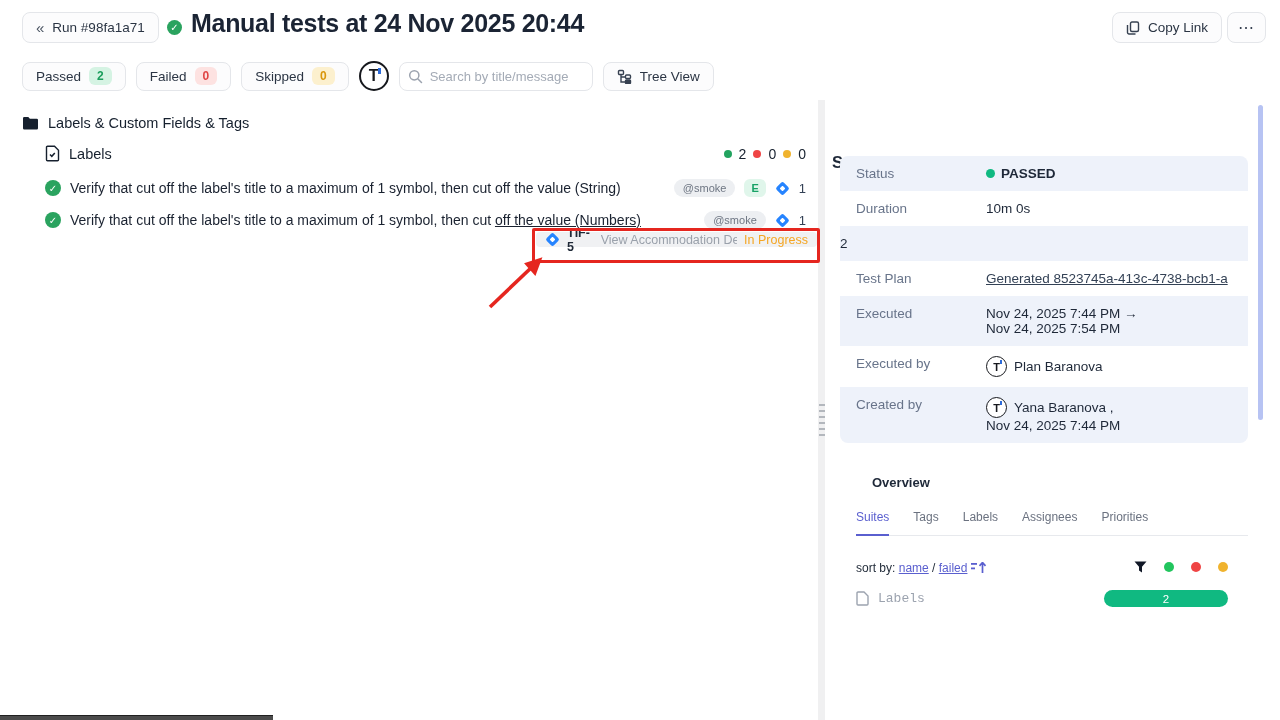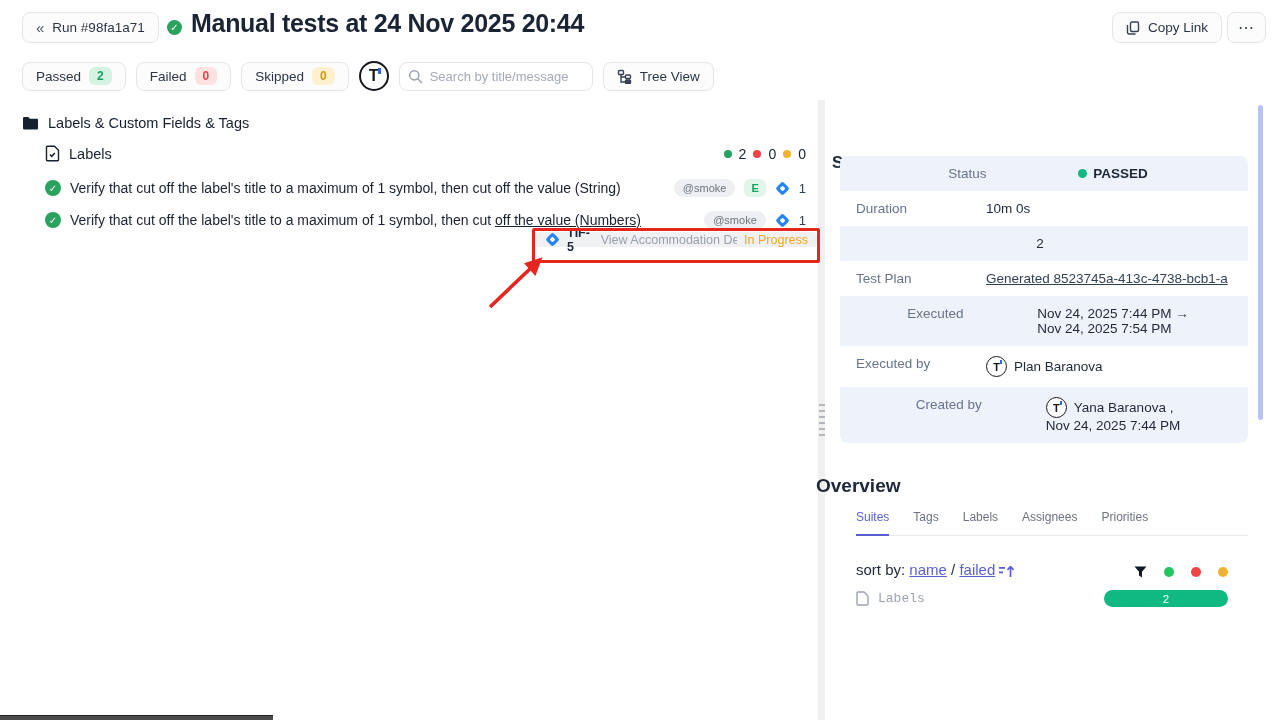--- a/index.html
+++ b/index.html
@@ -73,36 +73,36 @@
                border-radius:2px; pointer-events:none; z-index:5; }
   .anno-arrow { left:468px; top:243px; pointer-events:none; z-index:6; }
   
   .divider { left:818px; top:100px; width:7px; height:620px; background:#f0f0f1; }
   .grip { left:819px; top:404px; width:6px; display:flex; flex-direction:column; gap:4px; }
   .grip i { display:block; height:2px; background:#b3b7bd; }
   
   .sb-heading { font-size:16.5px; font-weight:700; color:#1e2838; }
   .summary-rows { left:840px; top:156px; width:408px; border-radius:8px; overflow:hidden; }
   .srow { display:flex; font-size:13.5px; }
-  .srow.alt { background:#eef2fa;justify-content:center; }
+  .srow.alt { background:#eef2fa; }
   .srow .lbl { width:146px; padding:10px 0 10px 16px; color:#68748a; flex:0 0 auto; }
   .srow .val { padding:10px 8px 10px 0; color:#1e2838; }
   .status-val { display:flex; align-items:center; gap:6px; color:#10b981; font-weight:700; }
   .status-dot { width:9px; height:9px; border-radius:50%; background:#10b981; }
   .plan-link { color:#334155; text-decoration:underline; cursor:pointer; }
   .user-line { display:flex; align-items:center; gap:7px; }
   
   .ov-tabs { left:856px; top:510px; width:392px; display:flex; gap:24px; font-size:12px;
              color:#6b7280; border-bottom:1px solid #e7e9ed; padding-bottom:11px; }
   .ov-tab { cursor:pointer; position:relative; }
   .ov-tab.active { color:#5a5fcf; }
   .ov-tab.active::after { content:""; position:absolute; left:0; right:0; bottom:-12px;
                           height:2px; background:#5a5fcf; }
-  .sort-row { left:856px; top:561px; width:372px; display:flex; align-items:flex-end;
-              font-size:15px; color:#1f2937; }
+  .sort-row { left:856px; top:561px; width:372px; display:flex; align-items:flex-start;
+              font-size:12px; color:#1f2937; }
   .sort-link { color:#5a5fcf; text-decoration:underline; cursor:pointer; }
   .legend { margin-left:auto; display:flex; align-items:center; gap:17px; }
   .legend .dot { width:10px; height:10px; }
   .ov-item { left:856px; top:590px; width:372px; display:flex; align-items:center; gap:9px; }
   .ov-item-name { font-family:"Liberation Mono", monospace; font-size:13px; color:#9ca3af; }
   .ov-bar { margin-left:auto; width:124px; height:17px; border-radius:9px; background:#10b981;
             color:#fff; font-size:11.5px; display:flex; align-items:center;
             justify-content:center; cursor:pointer; }
   
   .v-scroll { left:1258px; top:105px; width:5px; height:315px; border-radius:3px;
@@ -289,21 +289,21 @@
     <span class="val">
       <div class="user-line">
         <span class="t-avatar small"></span>
         <span>Yana Baranova ,</span>
       </div>
       <div>Nov 24, 2025 7:44 PM</div>
     </span>
   </div>
 </div>
 
-<div class="sb-heading abs" style="left:816px; top:475px; font-size:19px;">Overview</div>
+<div class="sb-heading abs" style="left:872px; top:475px; font-size:13px;">Overview</div>
 
 <div class="ov-tabs abs">
   <span class="ov-tab active">Suites</span>
   <span class="ov-tab">Tags</span>
   <span class="ov-tab">Labels</span>
   <span class="ov-tab">Assignees</span>
   <span class="ov-tab">Priorities</span>
 </div>
 
 <div class="sort-row abs">

